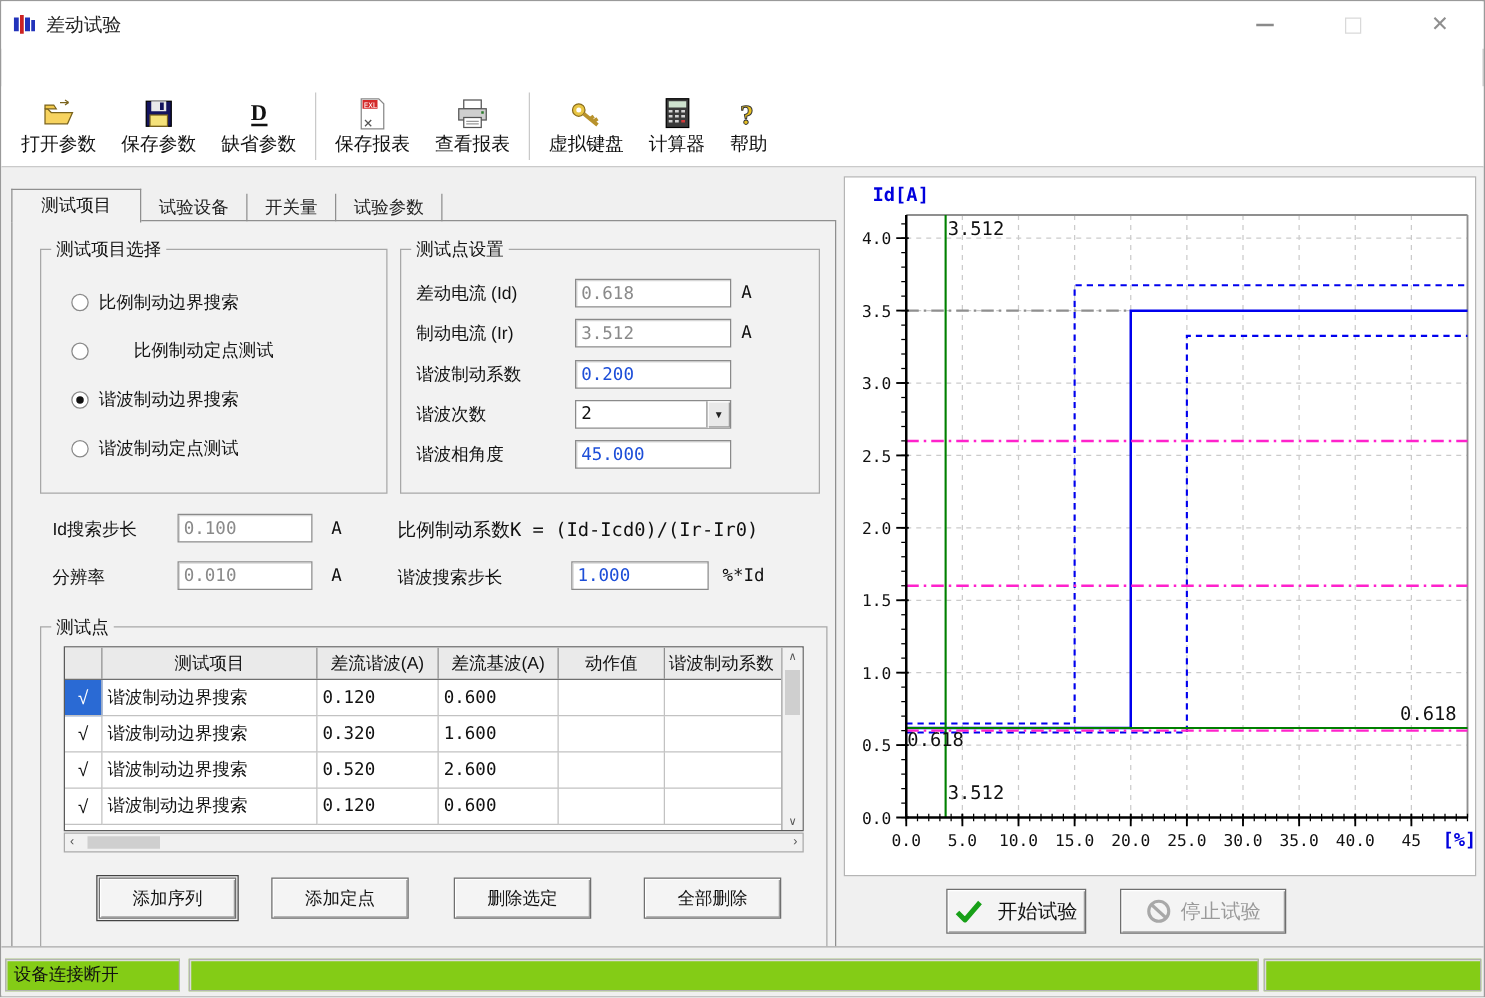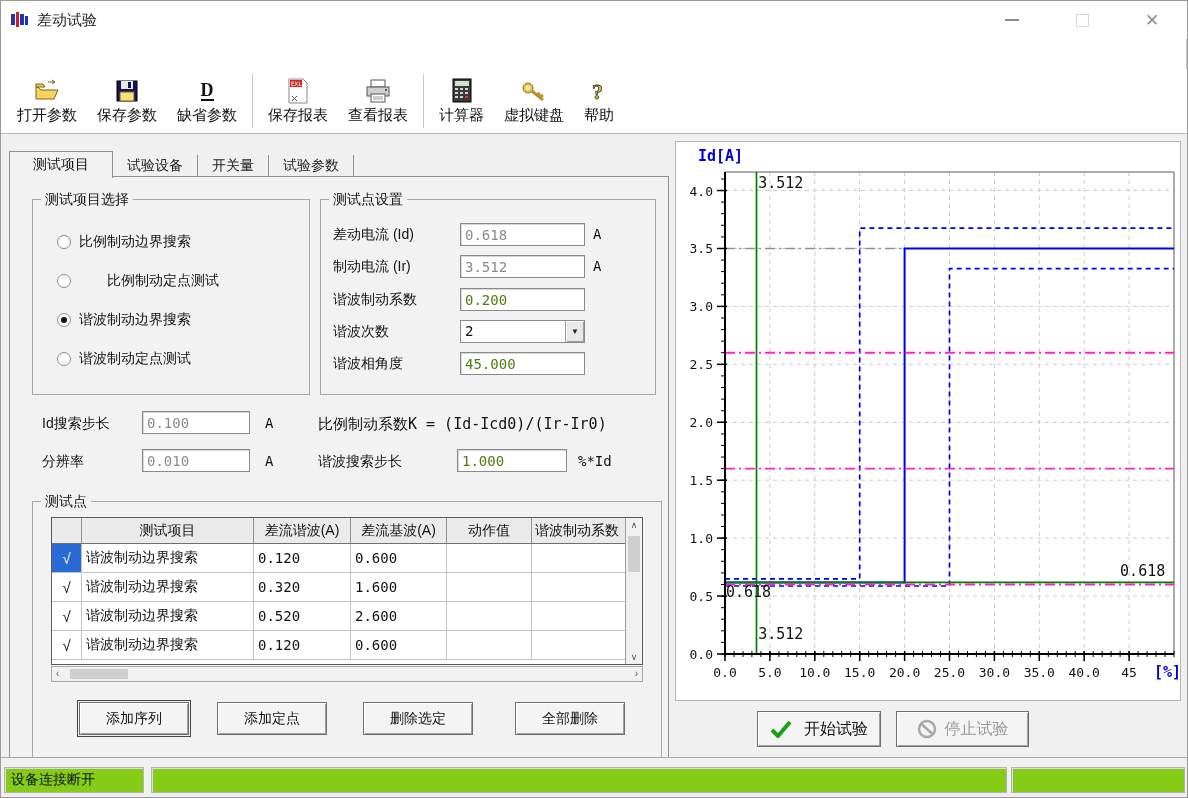--- a/index.html
+++ b/index.html
@@ -45,21 +45,21 @@
   .gb-title { position:absolute; top:-9px; left:8px; background:#f2f2f2; padding:0 4px; font-size:14px; }
 
   
   .radio-row { position:absolute; display:flex; align-items:center; }
   .radio { width:14px; height:14px; border-radius:50%; border:1px solid #8a8a8a; background:#fff; margin-right:8px; position:relative; }
   .radio.on::after { content:""; position:absolute; left:3px; top:3px; width:6px; height:6px; border-radius:50%; background:#111; }
   .radio-label { font-size:14px; }
 
   
   .fld-label { position:absolute; font-size:14px; white-space:nowrap; }
-  .fld-input { position:absolute; height:23px; border:1px solid #8a8a8a; box-shadow:inset 1px 1px 0 #d7d7d7; background:#fff; font:14px "DejaVu Sans Mono", monospace; padding:0 4px; color:#4d7c0f; }
+  .fld-input { position:absolute; height:23px; border:1px solid #8a8a8a; box-shadow:inset 1px 1px 0 #d7d7d7; background:#fff; font:14px "DejaVu Sans Mono", monospace; padding:0 4px; color:#1d4ed8; }
   .fld-input.dis { color:#8a8a8a; }
   .fld-unit { position:absolute; font-size:14px; font-family:"DejaVu Sans Mono", monospace; }
   .combo { position:absolute; height:23px; border:1px solid #8a8a8a; background:#fff; display:flex; }
   .combo-val { flex:1; font:14px "DejaVu Sans Mono", monospace; padding:2px 4px; }
   .combo-btn { width:19px; background:#e9e9e9; border-left:1px solid #9a9a9a; display:flex; align-items:center; justify-content:center; font-size:8px; color:#222; box-shadow:inset 1px 1px 0 #fff, inset -1px -1px 0 #9a9a9a; }
   .formula { position:absolute; font-size:15px; font-family:"DejaVu Sans Mono", monospace; white-space:nowrap; }
 
   
   .grid { position:absolute; background:#fff; border:1px solid #5a5a5a; overflow:hidden; display:flex; }
   .grid-main { flex:1; }
@@ -171,47 +171,47 @@
             <rect x="20" y="10" width="2" height="2" fill="#2a7a2a"></rect>
             <rect x="6" y="15" width="14" height="8" fill="#fff" stroke="#555"></rect>
             <path d="M8 18 h10 M8 20 h10" stroke="#999"></path>
           </svg>
       </span>
       <span class="tlabel">查看报表</span>
     </div>
     <div class="tsep"></div>
     <div class="tbtn">
       <span class="ticon">
+        <svg width="26" height="24" viewBox="0 0 26 24">
+            <circle cx="7" cy="9" r="5" fill="#e8c544" stroke="#8a6d1f"></circle>
+            <circle cx="7" cy="9" r="2" fill="#fff"></circle>
+            <path d="M11 12 L22 21 M19 18 l3 -2 M16 16 l3 -2" stroke="#b8922c" stroke-width="3" fill="none"></path>
+          </svg>
+      </span>
+      <span class="tlabel">虚拟键盘</span>
+    </div>
+    <div class="tbtn">
+      <span class="ticon">
         <svg width="20" height="25" viewBox="0 0 20 25">
             <rect x="1" y="1" width="18" height="23" fill="#3a3a3a" stroke="#000"></rect>
             <rect x="3" y="3" width="14" height="5" fill="#cfe3cf"></rect>
             <g fill="#d2d2d2">
               <rect x="3" y="10" width="3" height="2"></rect>
               <rect x="8" y="10" width="3" height="2"></rect>
               <rect x="13" y="10" width="3" height="2"></rect>
               <rect x="3" y="14" width="3" height="2"></rect>
               <rect x="8" y="14" width="3" height="2"></rect>
               <rect x="13" y="14" width="3" height="2"></rect>
               <rect x="3" y="18" width="3" height="2"></rect>
               <rect x="8" y="18" width="3" height="2"></rect>
             </g>
             <rect x="13" y="18" width="3" height="2" fill="#d43a3a"></rect>
           </svg>
       </span>
       <span class="tlabel">计算器</span>
-    </div>
-    <div class="tbtn">
-      <span class="ticon">
-        <svg width="26" height="24" viewBox="0 0 26 24">
-            <circle cx="7" cy="9" r="5" fill="#e8c544" stroke="#8a6d1f"></circle>
-            <circle cx="7" cy="9" r="2" fill="#fff"></circle>
-            <path d="M11 12 L22 21 M19 18 l3 -2 M16 16 l3 -2" stroke="#b8922c" stroke-width="3" fill="none"></path>
-          </svg>
-      </span>
-      <span class="tlabel">虚拟键盘</span>
     </div>
     <div class="tbtn">
       <span class="ticon">
         <svg width="22" height="26" viewBox="0 0 22 26">
             <text x="4" y="21" font-size="22" font-weight="bold" fill="#e8c020" stroke="#333" stroke-width="0.8" font-family="serif">?</text>
           </svg>
       </span>
       <span class="tlabel">帮助</span>
     </div>
   </div>
@@ -509,21 +509,21 @@
           <text x="37" y="53.53846153846155" text-anchor="end" class="tick">4.0</text>
           <text x="505" y="535" text-anchor="end" class="axlab">[%]</text>
           <text x="22" y="19" class="axlab">Id[A]</text>
           <text x="82.2" y="46.2" class="ann">3.512</text>
           <text x="82.2" y="496.9" class="ann">3.512</text>
           <text x="49.9" y="455.2" class="ann">0.618</text>
           <text x="444.1" y="434.4" class="ann">0.618</text>
         </svg>
     </div>
 
-    <div class="btn action-btn" style="left:756px; top:577px; width:124px;gap:12px;">
+    <div class="btn action-btn" style="left:756px; top:577px; width:112px;gap:12px;">
       <svg width="22" height="18" viewBox="0 0 22 18">
           <path d="M2 10 L8 16 L20 2" fill="none" stroke="#18a018" stroke-width="4"></path>
         </svg>
       <span>开始试验</span>
     </div>
     <div class="btn action-btn disabled" style="left:895px; top:577px; width:133px;">
       <svg width="20" height="20" viewBox="0 0 20 20">
           <circle cx="10" cy="10" r="8" fill="none" stroke="#a8a8a8" stroke-width="2.5"></circle>
           <line x1="4.5" y1="5" x2="15.5" y2="15" stroke="#a8a8a8" stroke-width="2.5"></line>
         </svg>

